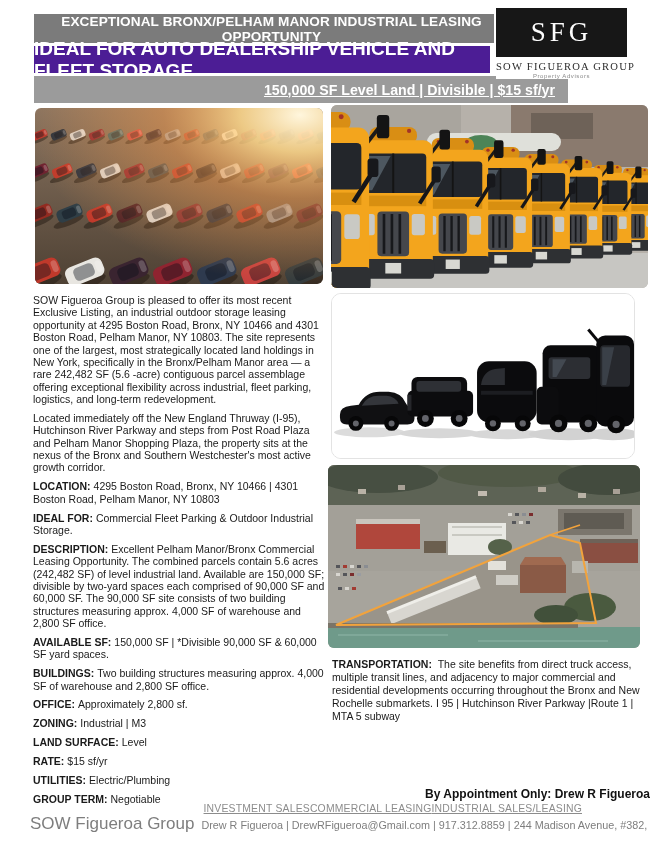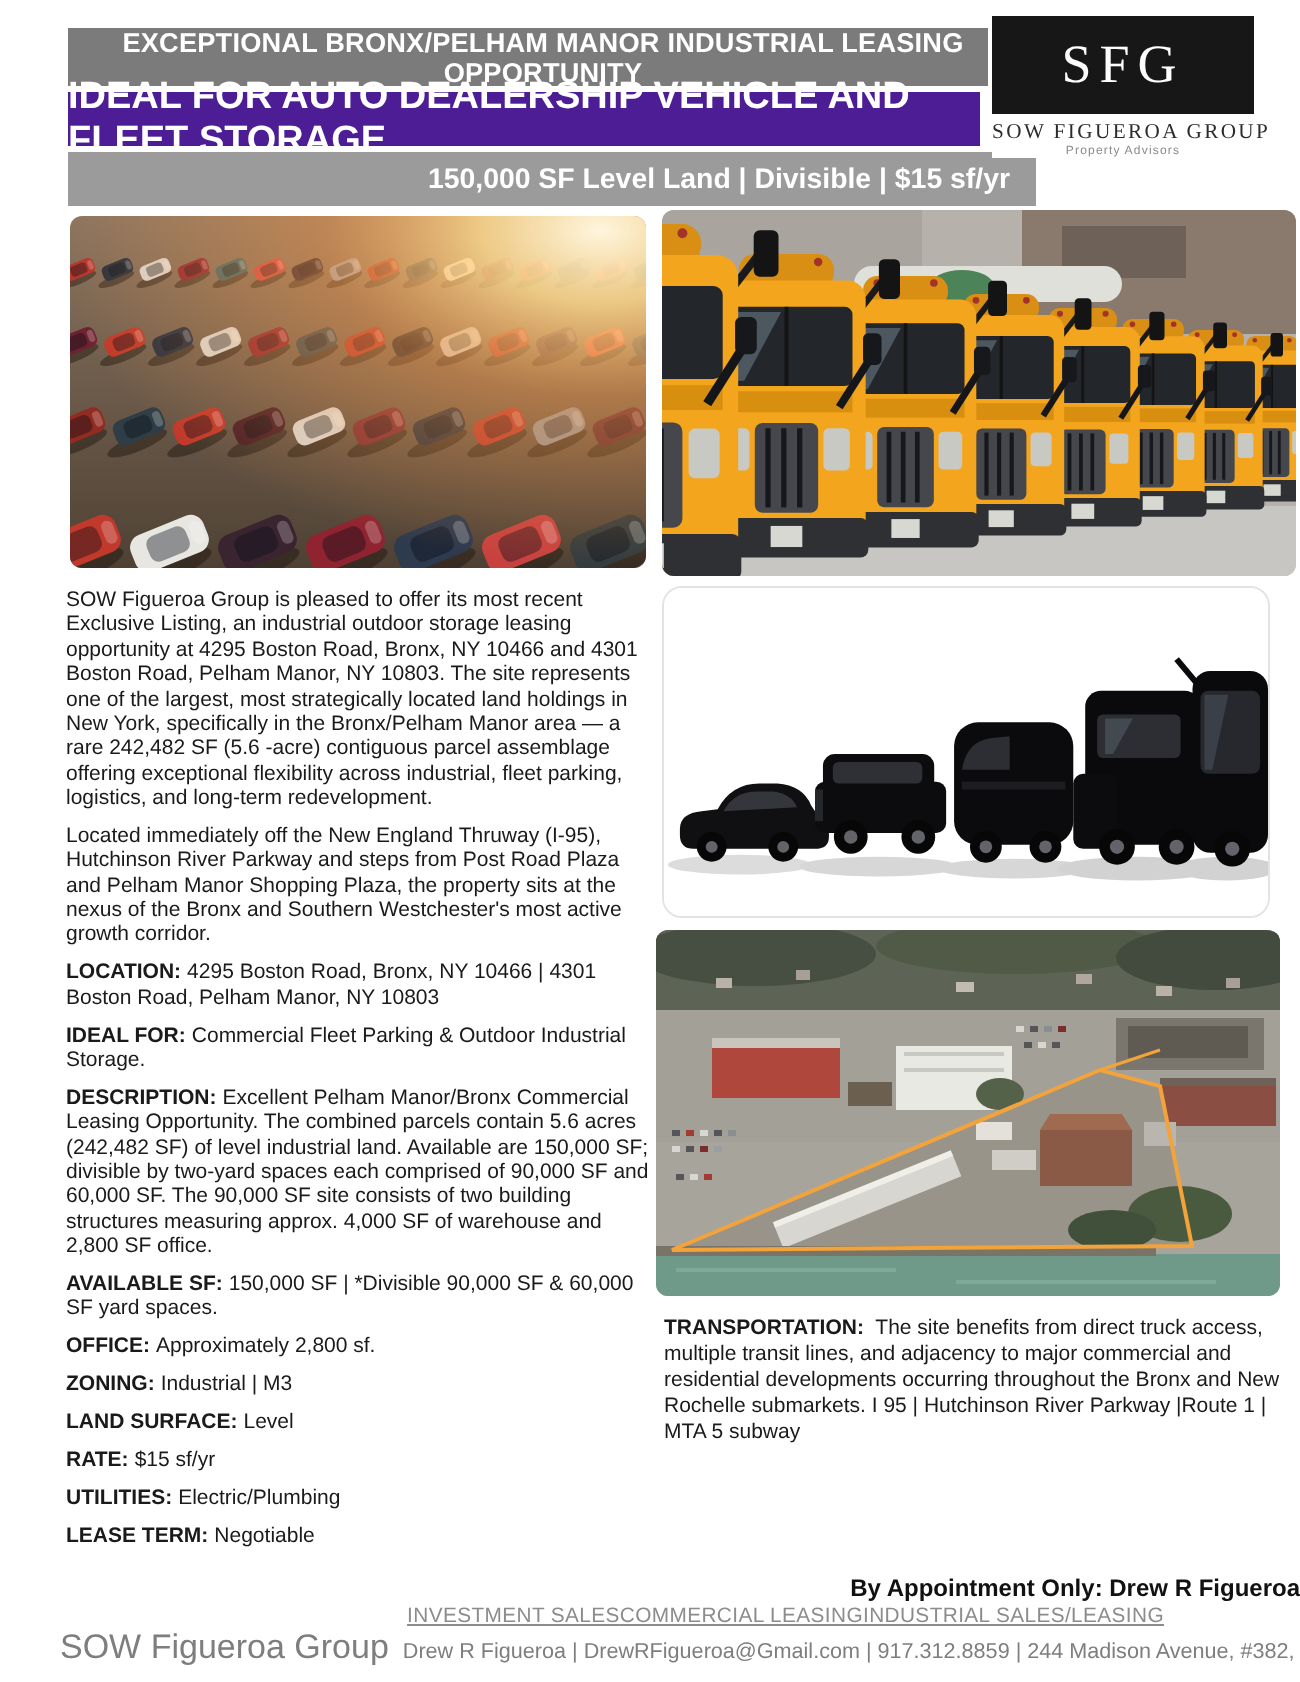--- a/index.html
+++ b/index.html
@@ -6,21 +6,21 @@
   html,body { background:#ffffff; }
   body {
     width:650px; height:841px; position:relative; overflow:hidden;
     font-family:"Liberation Sans", sans-serif; color:#1a1a1a;
   }
 
   
   .bar { position:absolute; color:#fff; font-weight:700; display:flex; align-items:center; }
   #bar-title    { left:34px; top:14px;  width:460px; height:29px; background:#7b7b7b; font-size:13.6px; padding-left:15px; letter-spacing:.1px;text-align:center; }
   #bar-subtitle { left:34px; top:46px;  width:456px; height:27px; background:#4c1d95; font-size:19px; justify-content:flex-end; padding-right:14px; }
-  #bar-deal     { left:34px; top:76px;  width:484px; height:27px; background:#9b9b9b; font-size:14.2px; justify-content:flex-end; padding-right:13px; }
+  #bar-deal     { left:34px; top:76px;  width:534px; height:27px; background:#9b9b9b; font-size:14.2px; justify-content:flex-end; padding-right:13px;text-decoration:underline; }
 
   
   #logo { position:absolute; left:496px; top:8px; width:131px; background:#fff; text-align:center; }
   #logo .black { background:#171717; height:49px; display:flex; align-items:center; justify-content:center; }
   #logo .initials { color:#fdfdfd; font-family:"Liberation Serif", serif; font-size:27px; letter-spacing:4px; font-weight:400; }
   #logo .name { margin-top:4px; font-family:"Liberation Serif", serif; font-size:10.6px; letter-spacing:1.2px; color:#2c2c2c; white-space:nowrap; }
   #logo .tagline { font-size:6px; color:#8a8a8a; margin-top:1px; letter-spacing:.6px; }
 
   
   .photo { position:absolute; overflow:hidden; border-radius:6px; }
@@ -324,26 +324,27 @@
   </svg>
 </div>
 
 <div id="left-col">
   <p>SOW Figueroa Group is pleased to offer its most recent Exclusive Listing, an industrial outdoor storage leasing opportunity at 4295 Boston Road, Bronx, NY 10466 and 4301 Boston Road, Pelham Manor, NY 10803. The site represents one of the largest, most strategically located land holdings in New York, specifically in the Bronx/Pelham Manor area — a rare 242,482 SF (5.6 -acre) contiguous parcel assemblage offering exceptional flexibility across industrial, fleet parking, logistics, and long-term redevelopment.</p>
   <p>Located immediately off the New England Thruway (I-95), Hutchinson River Parkway and steps from Post Road Plaza and Pelham Manor Shopping Plaza, the property sits at the nexus of the Bronx and Southern Westchester's most active growth corridor.</p>
   <p class="detail"><b class="lbl">LOCATION:</b><span>4295 Boston Road, Bronx, NY 10466 | 4301 Boston Road, Pelham Manor, NY 10803</span></p>
   <p class="detail"><b class="lbl">IDEAL FOR:</b><span>Commercial Fleet Parking &amp; Outdoor Industrial Storage.</span></p>
   <p class="detail"><b class="lbl">DESCRIPTION:</b><span>Excellent Pelham Manor/Bronx Commercial Leasing Opportunity. The combined parcels contain 5.6 acres (242,482 SF) of level industrial land. Available are 150,000 SF; divisible by two-yard spaces each comprised of 90,000 SF and 60,000 SF. The 90,000 SF site consists of two building structures measuring approx. 4,000 SF of warehouse and 2,800 SF office.</span></p>
   <p class="detail"><b class="lbl">AVAILABLE SF:</b><span>150,000 SF | *Divisible 90,000 SF &amp; 60,000 SF yard spaces.</span></p>
+  <p class="detail"><b class="lbl">BUILDINGS:</b><span>Two building structures measuring approx. 4,000 SF of warehouse and 2,800 SF office.</span></p>
   <p class="detail"><b class="lbl">OFFICE:</b><span>Approximately 2,800 sf.</span></p>
   <p class="detail"><b class="lbl">ZONING:</b><span>Industrial | M3</span></p>
   <p class="detail"><b class="lbl">LAND SURFACE:</b><span>Level</span></p>
   <p class="detail"><b class="lbl">RATE:</b><span>$15 sf/yr</span></p>
   <p class="detail"><b class="lbl">UTILITIES:</b><span>Electric/Plumbing</span></p>
-  <p class="detail"><b class="lbl">LEASE TERM:</b><span>Negotiable</span></p>
+  <p class="detail"><b class="lbl">GROUP TERM:</b><span>Negotiable</span></p>
 </div>
 
 <div id="right-col">
   <div class="block">
     <b class="lbl">TRANSPORTATION:</b>
     <span>The site benefits from direct truck access, multiple transit lines, and adjacency to major commercial and residential developments occurring throughout the Bronx and New Rochelle submarkets. I 95 | Hutchinson River Parkway |Route 1 | MTA 5 subway</span>
   </div>
 </div>
 
 <div id="appointment">By Appointment Only: Drew R Figueroa</div>

